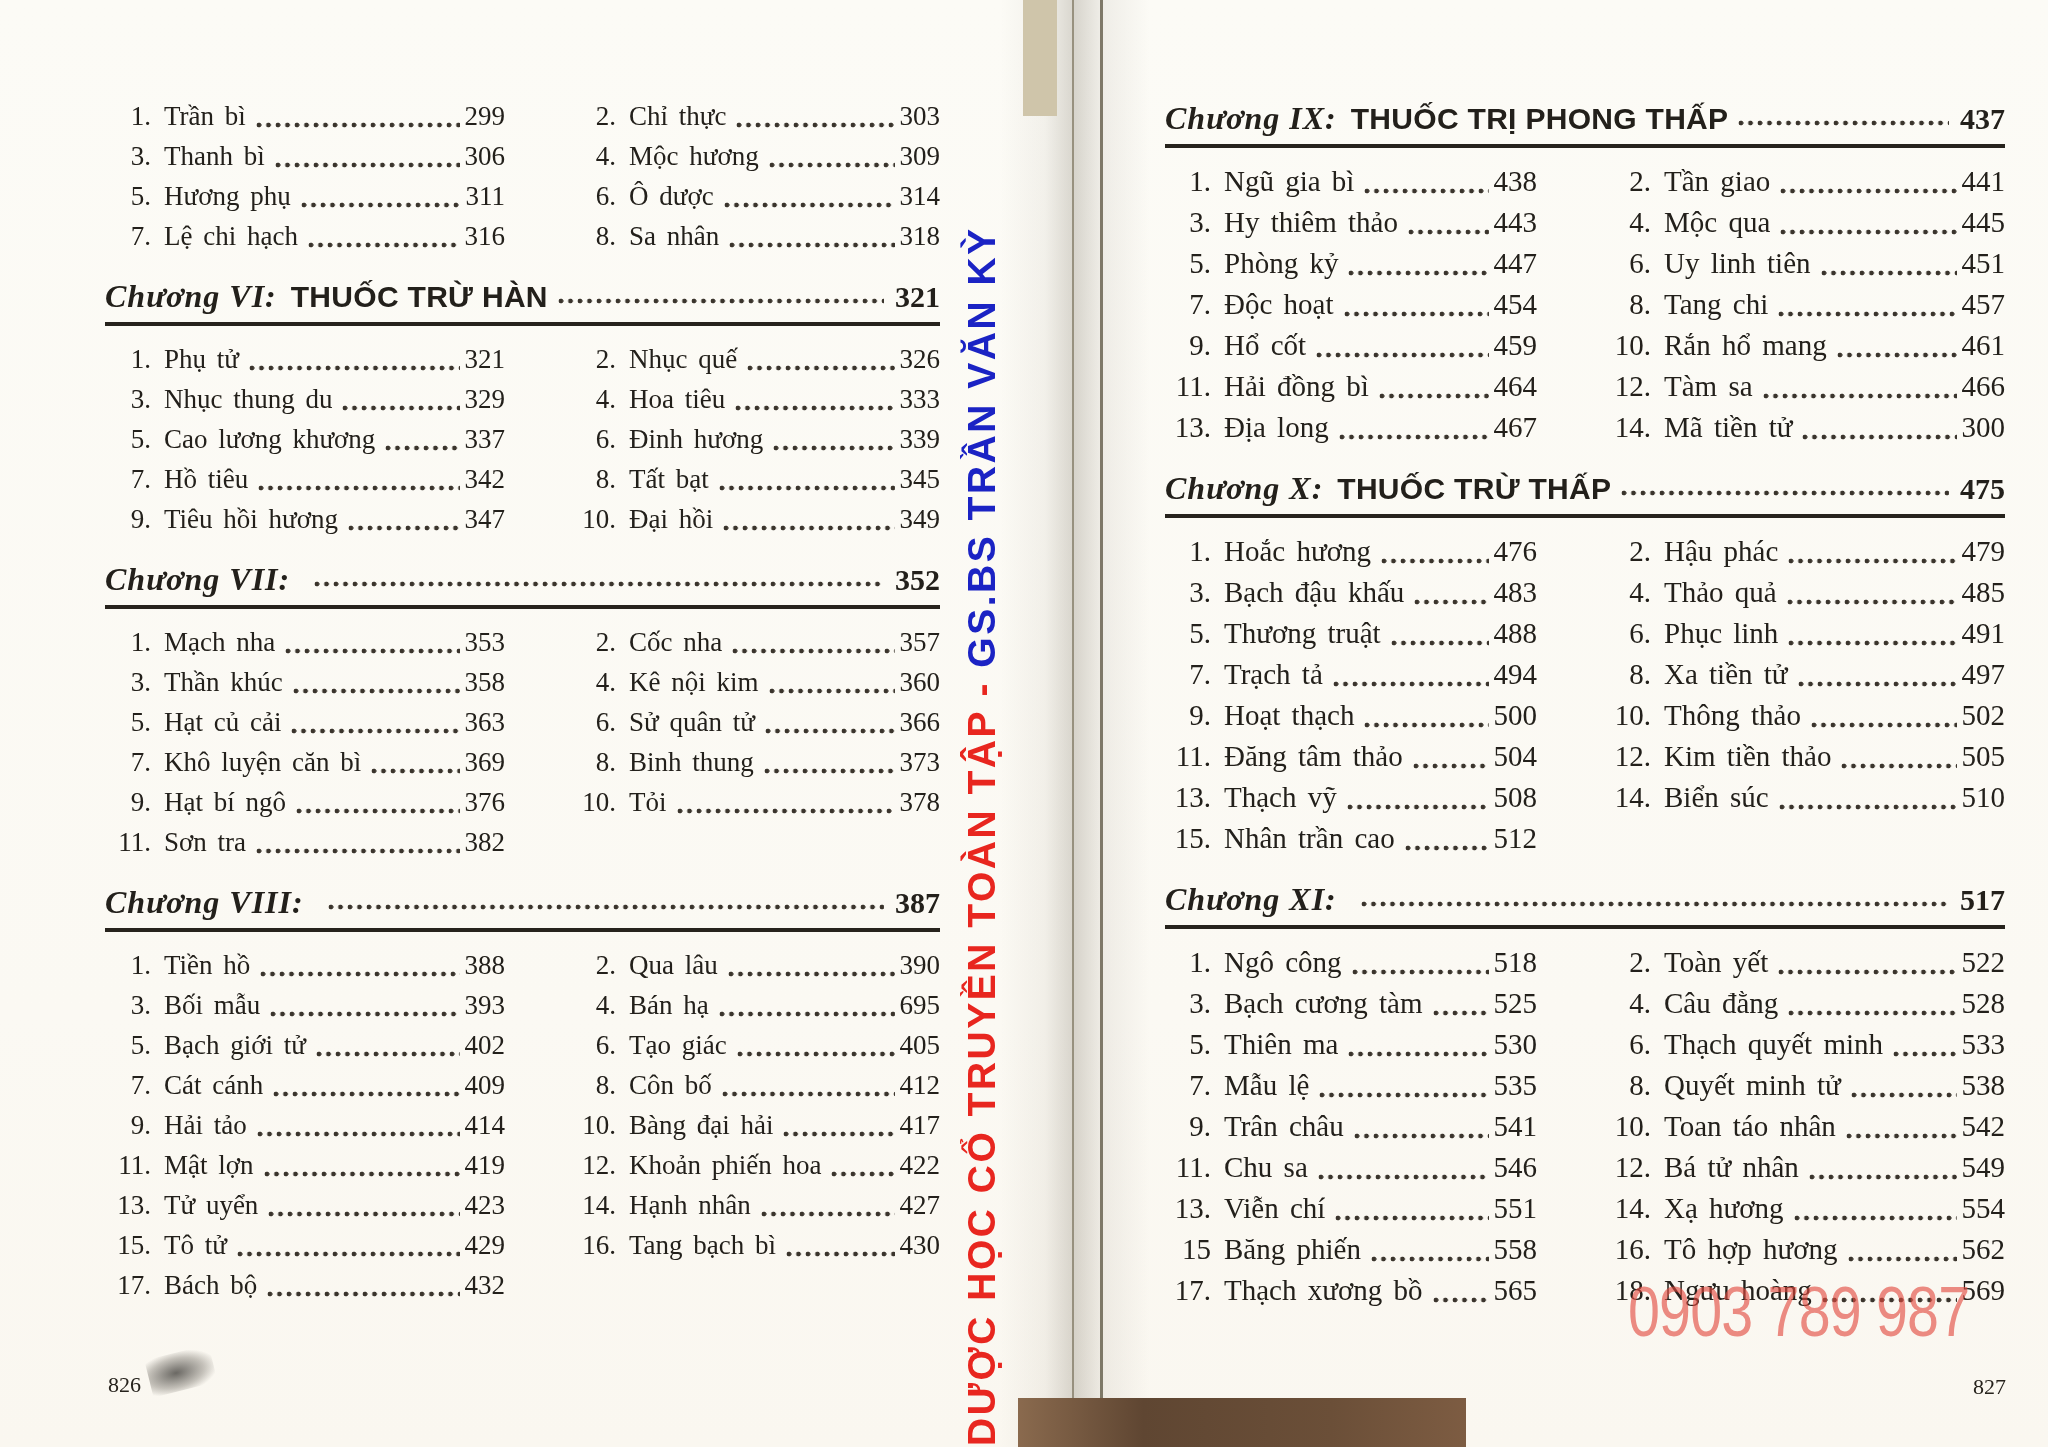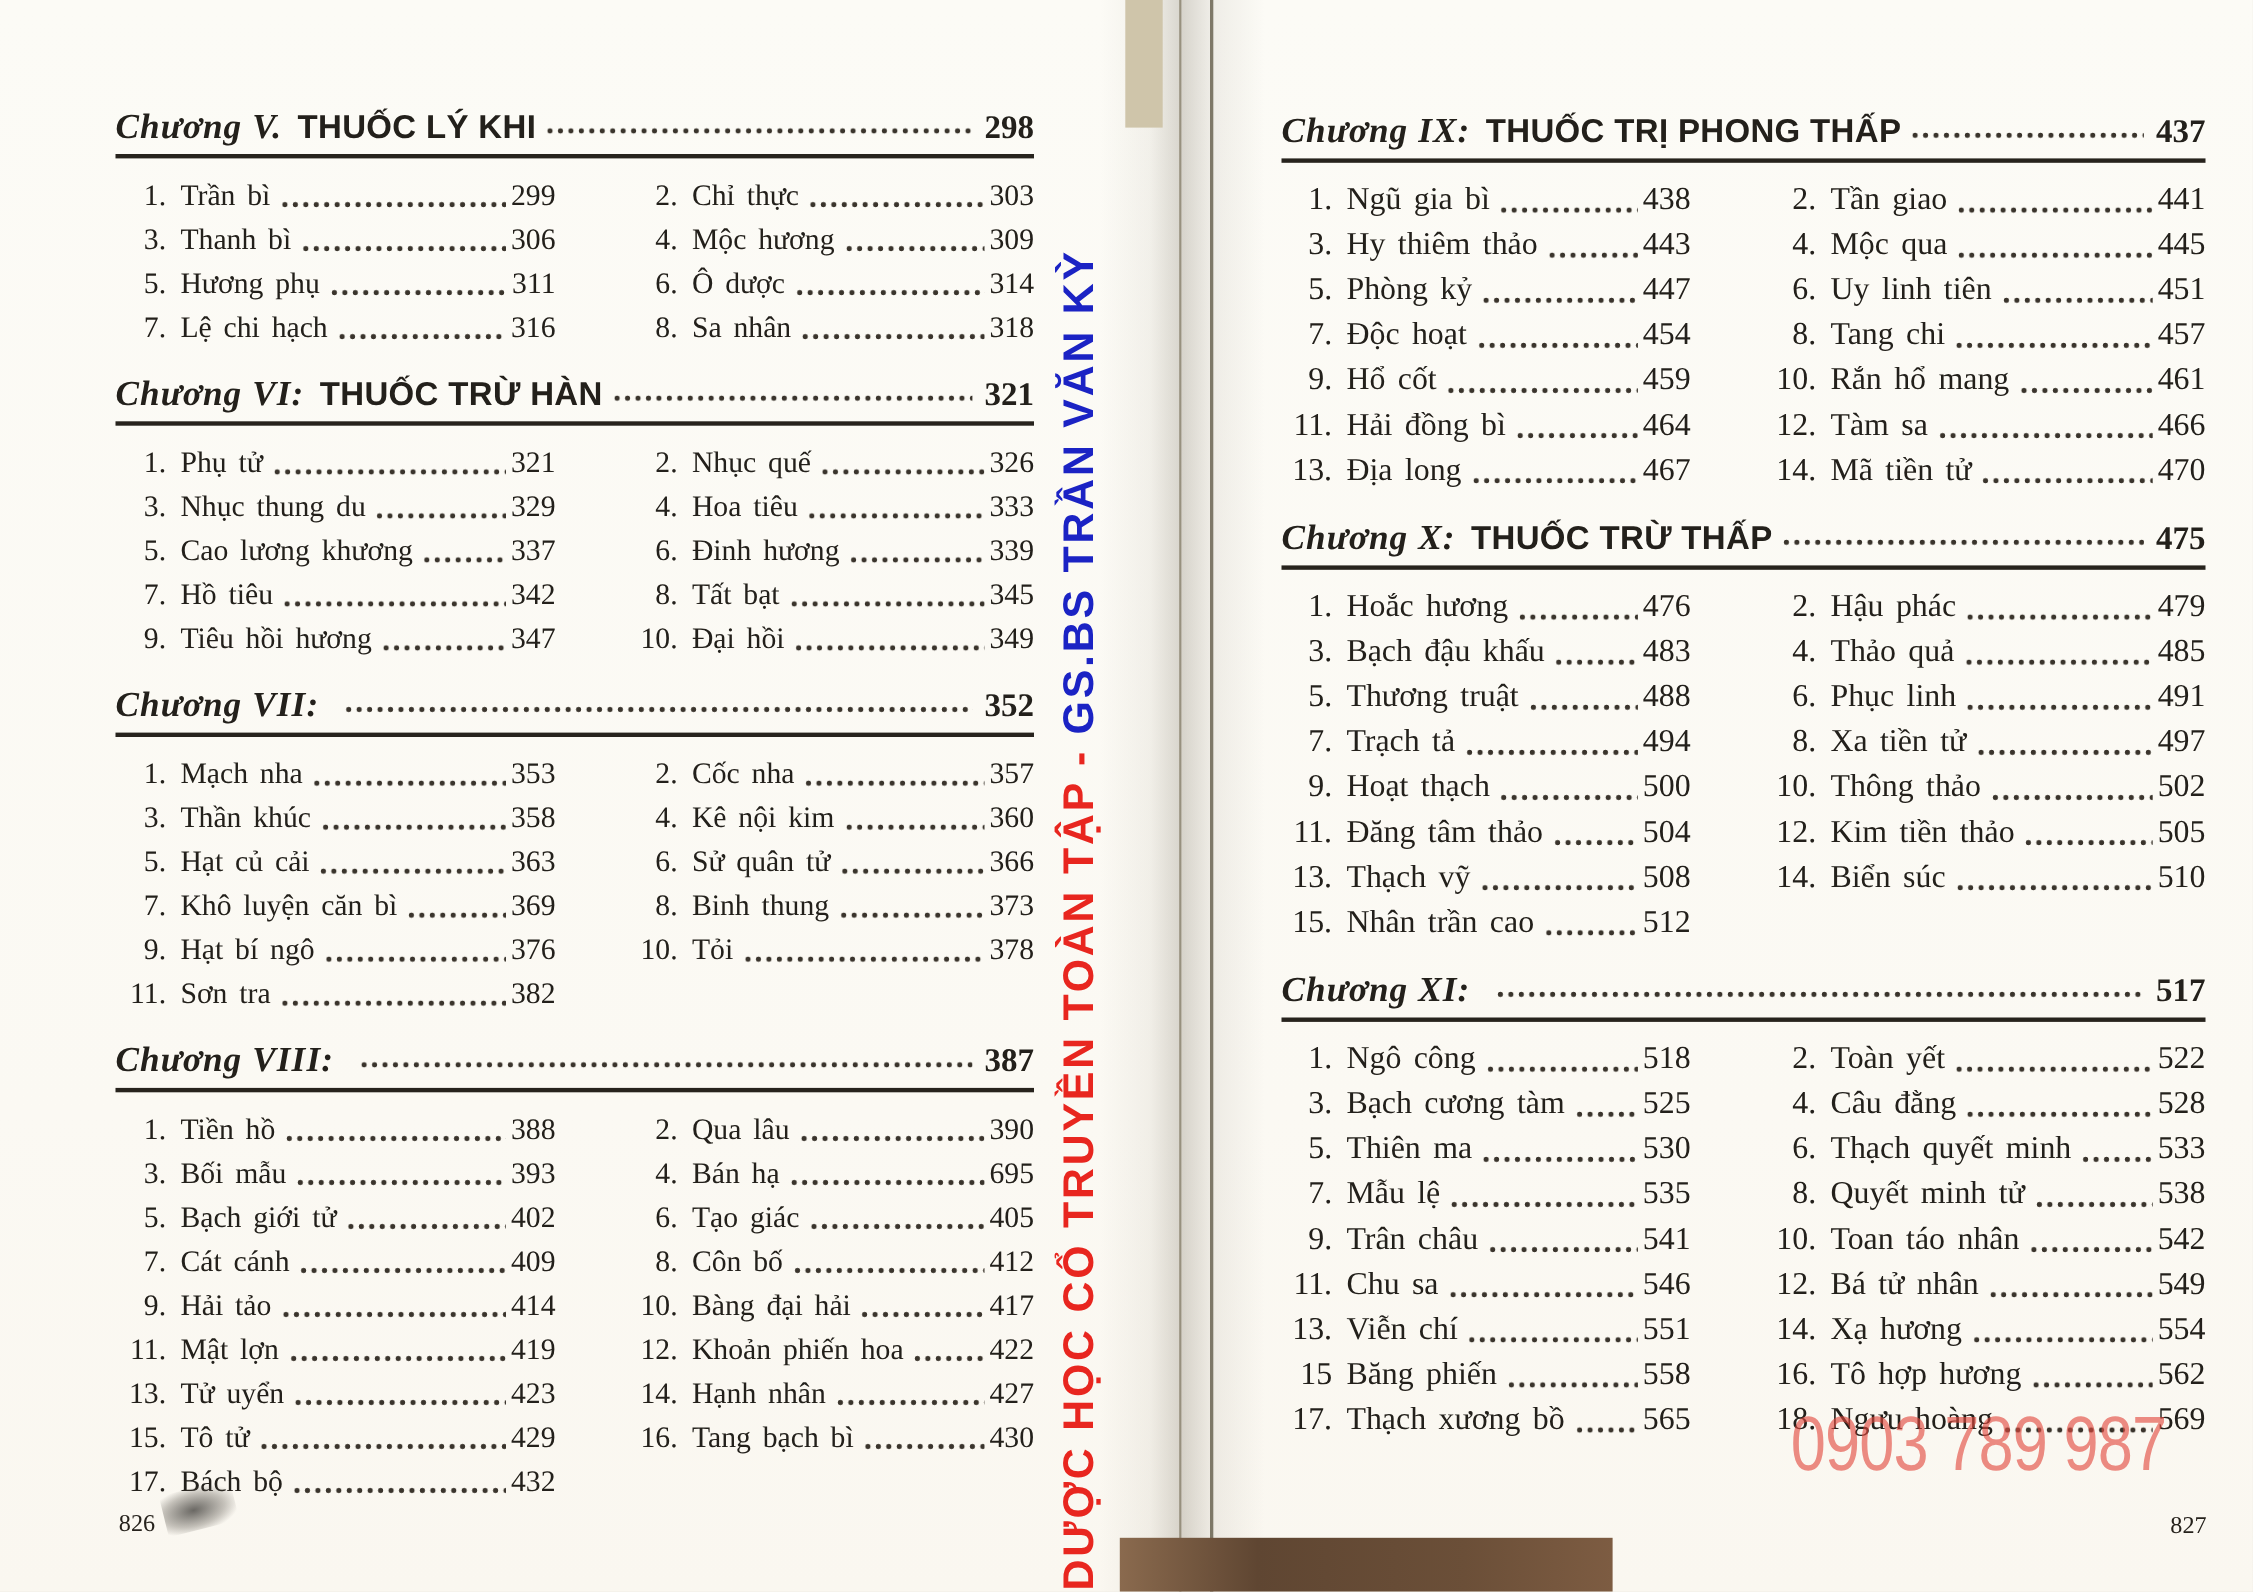--- a/index.html
+++ b/index.html
@@ -59,26 +59,20 @@
 <div class="scan">
 
   <div class="gutter-shade"></div>
   <div class="gutter-line gutter-line-1"></div>
   <div class="gutter-line gutter-line-2"></div>
   <div class="spine-notch-top"></div>
   <div class="spine-brown-bottom"></div>
 
   <div class="toc" id="toc-left">
   <section class="toc-section">
-    <header class="sec-head">
-      <span class="chap">Chương V.</span>
-      <span class="sec-title">THUỐC LÝ KHI</span>
-      <span class="dots"></span>
-      <span class="pg">298</span>
-    </header>
     <div class="items">
   <div class="item">
     <span class="no">1.</span>
     <span class="nm">Trần bì</span>
     <span class="dots"></span>
     <span class="pg">299</span>
   </div>
 
   <div class="item">
     <span class="no">2.</span>
@@ -522,21 +516,21 @@
     <span class="no">13.</span>
     <span class="nm">Địa long</span>
     <span class="dots"></span>
     <span class="pg">467</span>
   </div>
 
   <div class="item">
     <span class="no">14.</span>
     <span class="nm">Mã tiền tử</span>
     <span class="dots"></span>
-    <span class="pg">470</span>
+    <span class="pg">300</span>
   </div>
 </div>
   </section>
 
   <section class="toc-section">
     <header class="sec-head">
       <span class="chap">Chương X:</span>
       <span class="sec-title">THUỐC TRỪ THẤP</span>
       <span class="dots"></span>
       <span class="pg">475</span>

